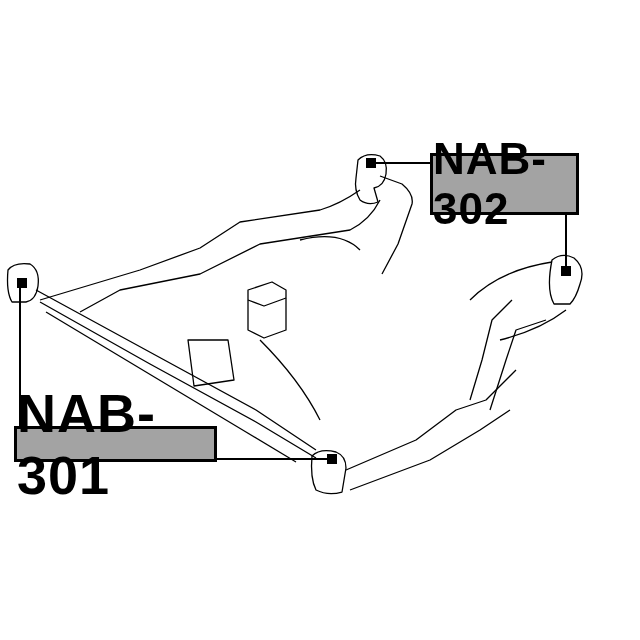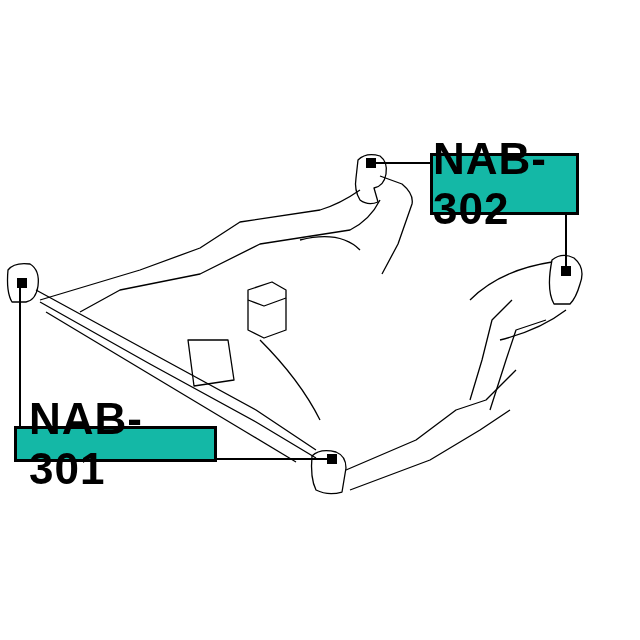--- a/index.html
+++ b/index.html
@@ -1,22 +1,22 @@
 <!DOCTYPE html>
 <html><head>
 <meta charset="utf-8">
 <style>
   html,body{margin:0;padding:0;background:#fff;}
   body{width:640px;height:640px;position:relative;overflow:hidden;font-family:"Liberation Sans",sans-serif;}
   svg.frame{position:absolute;left:0;top:0;}
-  .label{position:absolute;border:3px solid #000;background:#14b8a6;font-weight:bold;color:#000;
+  .label{position:absolute;border:3px solid #000;background:#a3a3a3;font-weight:bold;color:#000;
     font-family:"Liberation Sans",sans-serif;display:flex;align-items:center;justify-content:center;
     letter-spacing:1px;box-sizing:border-box;}
   #lbl302{left:430px;top:153px;width:149px;height:62px;font-size:44px;}
-  #lbl301{left:14px;top:426px;width:203px;height:36px;font-size:44px;padding-left:12px;}
+  #lbl301{left:14px;top:426px;width:203px;height:36px;font-size:54px;}
 </style>
 </head>
 <body>
 
 <svg class="frame" width="640" height="640" viewBox="0 0 640 640">
   <g fill="none" stroke="#000" stroke-width="1.3" stroke-linejoin="round">
 
     <path d="M358 160 q8 -8 22 -4 q8 6 6 18 q-2 12 -12 14 l4 14 q-10 4 -18 -2 q-6 -10 -4 -22 z"></path>
 
     <path d="M380 176 l22 8 q12 10 10 20 l-14 40 l-16 30"></path>

